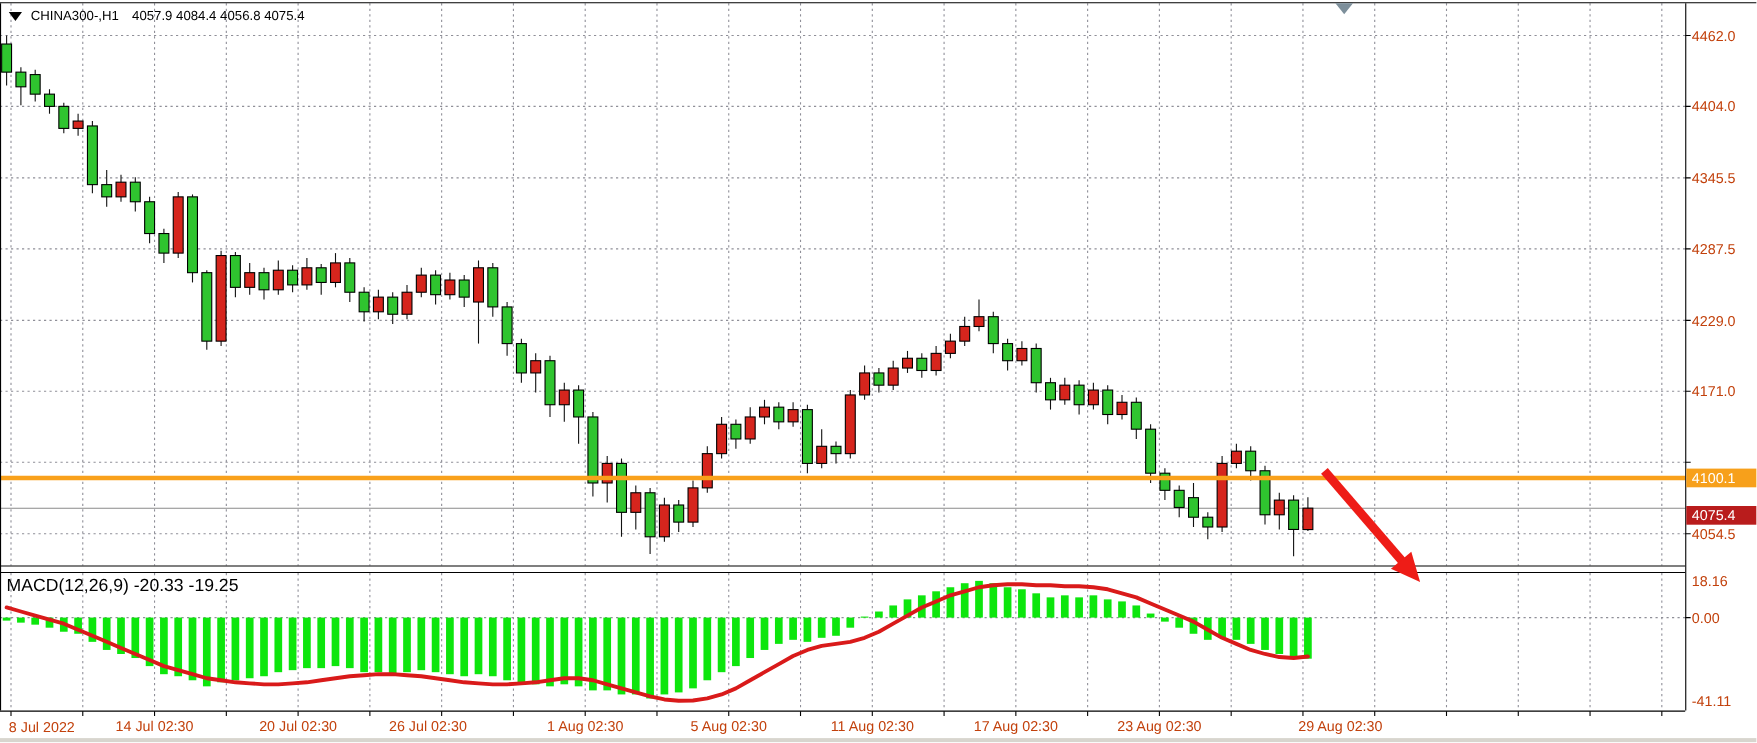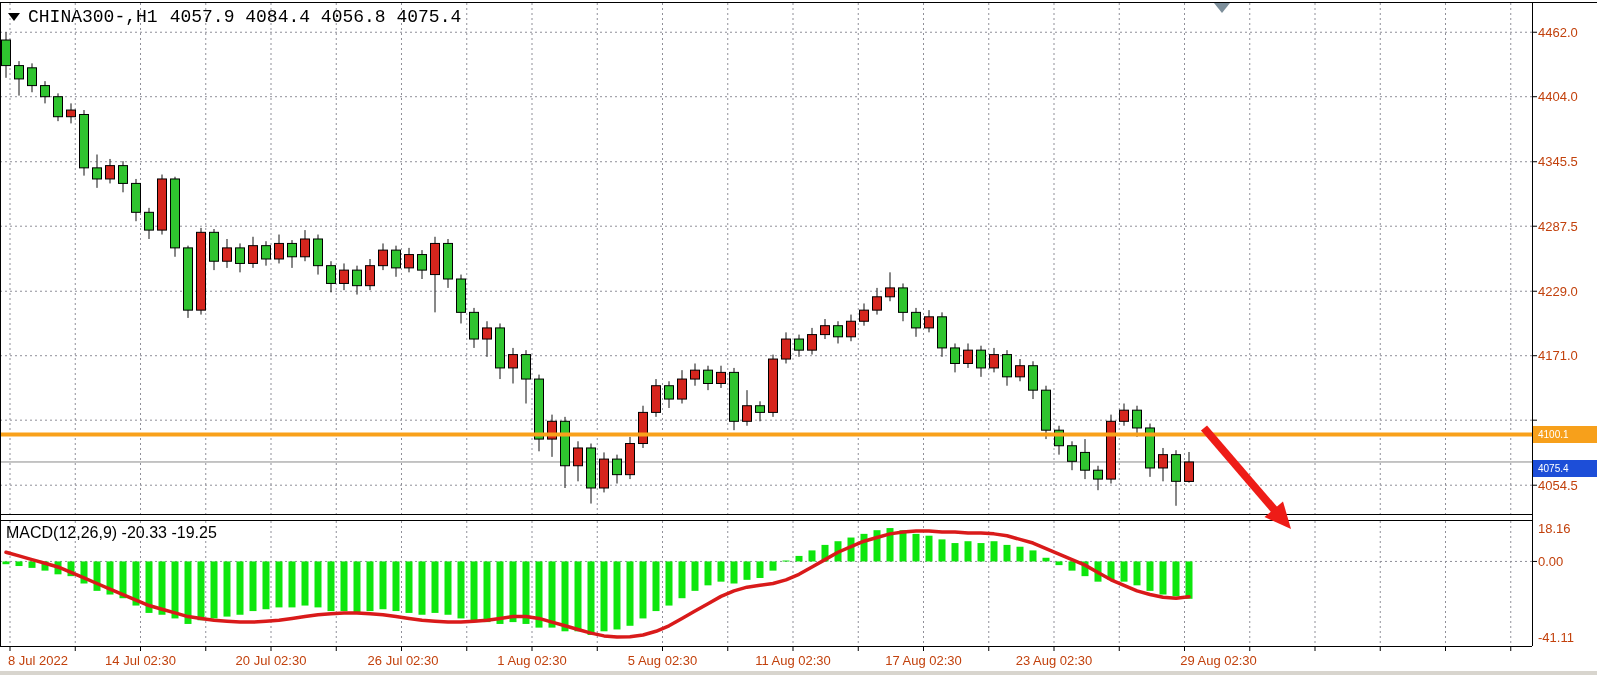--- a/index.html
+++ b/index.html
@@ -1,29 +1,29 @@
 <!DOCTYPE html>
 <html><head>
 <meta charset="utf-8">
 <style>
   html,body{margin:0;padding:0;background:#fff;}
   #chart-window{position:relative;width:1597px;height:675px;background:#ffffff;overflow:hidden;
     font-family:"Liberation Sans",sans-serif;}
   #chart-svg{position:absolute;left:0;top:0;}
   .grid{stroke:#8f8f98;stroke-width:1;stroke-dasharray:2 3;fill:none;}
   .lbl{position:absolute;font-size:13px;color:#c2410c;white-space:nowrap;line-height:15px;}
-  #chart-title{position:absolute;left:8px;top:7px;font-size:18px;color:#000;white-space:nowrap;font-family:Liberation Mono, monospace;}
+  #chart-title{position:absolute;left:8px;top:7px;font-size:12px;color:#000;white-space:nowrap;}
   #chart-title .tri{display:inline-block;width:0;height:0;border-left:6px solid transparent;
     border-right:6px solid transparent;border-top:8px solid #000;margin-right:8px;vertical-align:middle;}
   #chart-title .sym{margin-right:12px;}
   #macd-label{position:absolute;left:6px;top:524px;font-size:16px;color:#000;white-space:nowrap;}
   .badge{position:absolute;left:1533px;width:64px;height:17px;line-height:17px;
-    font-size:10px;color:#fff;padding-left:5px;box-sizing:border-box;}
+    font-size:13px;color:#fff;padding-left:5px;box-sizing:border-box;}
   #badge-level{background:#f7a01b;}
-  #badge-current{background:#1d4ed8;}
+  #badge-current{background:#b91c1c;}
   #bottom-strip{position:absolute;left:0;top:671px;width:1597px;height:4px;background:#d8d5ce;}
 </style>
 </head>
 <body>
 
 <div id="chart-window">
 
   <svg id="chart-svg" width="1597" height="675">
       <line class="grid" x1="10" y1="3" x2="10" y2="514"></line>
       <line class="grid" x1="10" y1="521" x2="10" y2="646"></line>
@@ -425,21 +425,21 @@
     </div>
   <div id="macd-axis">
       <div class="lbl" style="left: 1538px; top: 520.559px;">18.16</div>
       <div class="lbl" style="left: 1538px; top: 553.941px;">0.00</div>
       <div class="lbl" style="left: 1538px; top: 629.511px;">-41.11</div>
     </div>
   <div id="time-axis">
       <div class="lbl" style="top: 653px; left: 8px;">8 Jul 2022</div>
       <div class="lbl" style="top: 653px; left: 140.5px; transform: translateX(-50%);">14 Jul 02:30</div>
       <div class="lbl" style="top: 653px; left: 271px; transform: translateX(-50%);">20 Jul 02:30</div>
-      <div class="lbl" style="top: 653px; left: 403px; transform: translateX(-50%);">26 Jul 02:30</div>
+      <div class="lbl" style="top: 653px; left: 389px; transform: translateX(-50%);">26 Jul 02:30</div>
       <div class="lbl" style="top: 653px; left: 532px; transform: translateX(-50%);">1 Aug 02:30</div>
       <div class="lbl" style="top: 653px; left: 662.5px; transform: translateX(-50%);">5 Aug 02:30</div>
       <div class="lbl" style="top: 653px; left: 793px; transform: translateX(-50%);">11 Aug 02:30</div>
       <div class="lbl" style="top: 653px; left: 923.5px; transform: translateX(-50%);">17 Aug 02:30</div>
       <div class="lbl" style="top: 653px; left: 1054px; transform: translateX(-50%);">23 Aug 02:30</div>
       <div class="lbl" style="top: 653px; left: 1184.5px; transform: translateX(-50%); margin-left: 34px;">29 Aug 02:30</div>
     </div>
 
   <div id="badge-level" class="badge" style="top: 426.021px;">4100.1</div>
   <div id="badge-current" class="badge" style="top: 459.977px;">4075.4</div>

